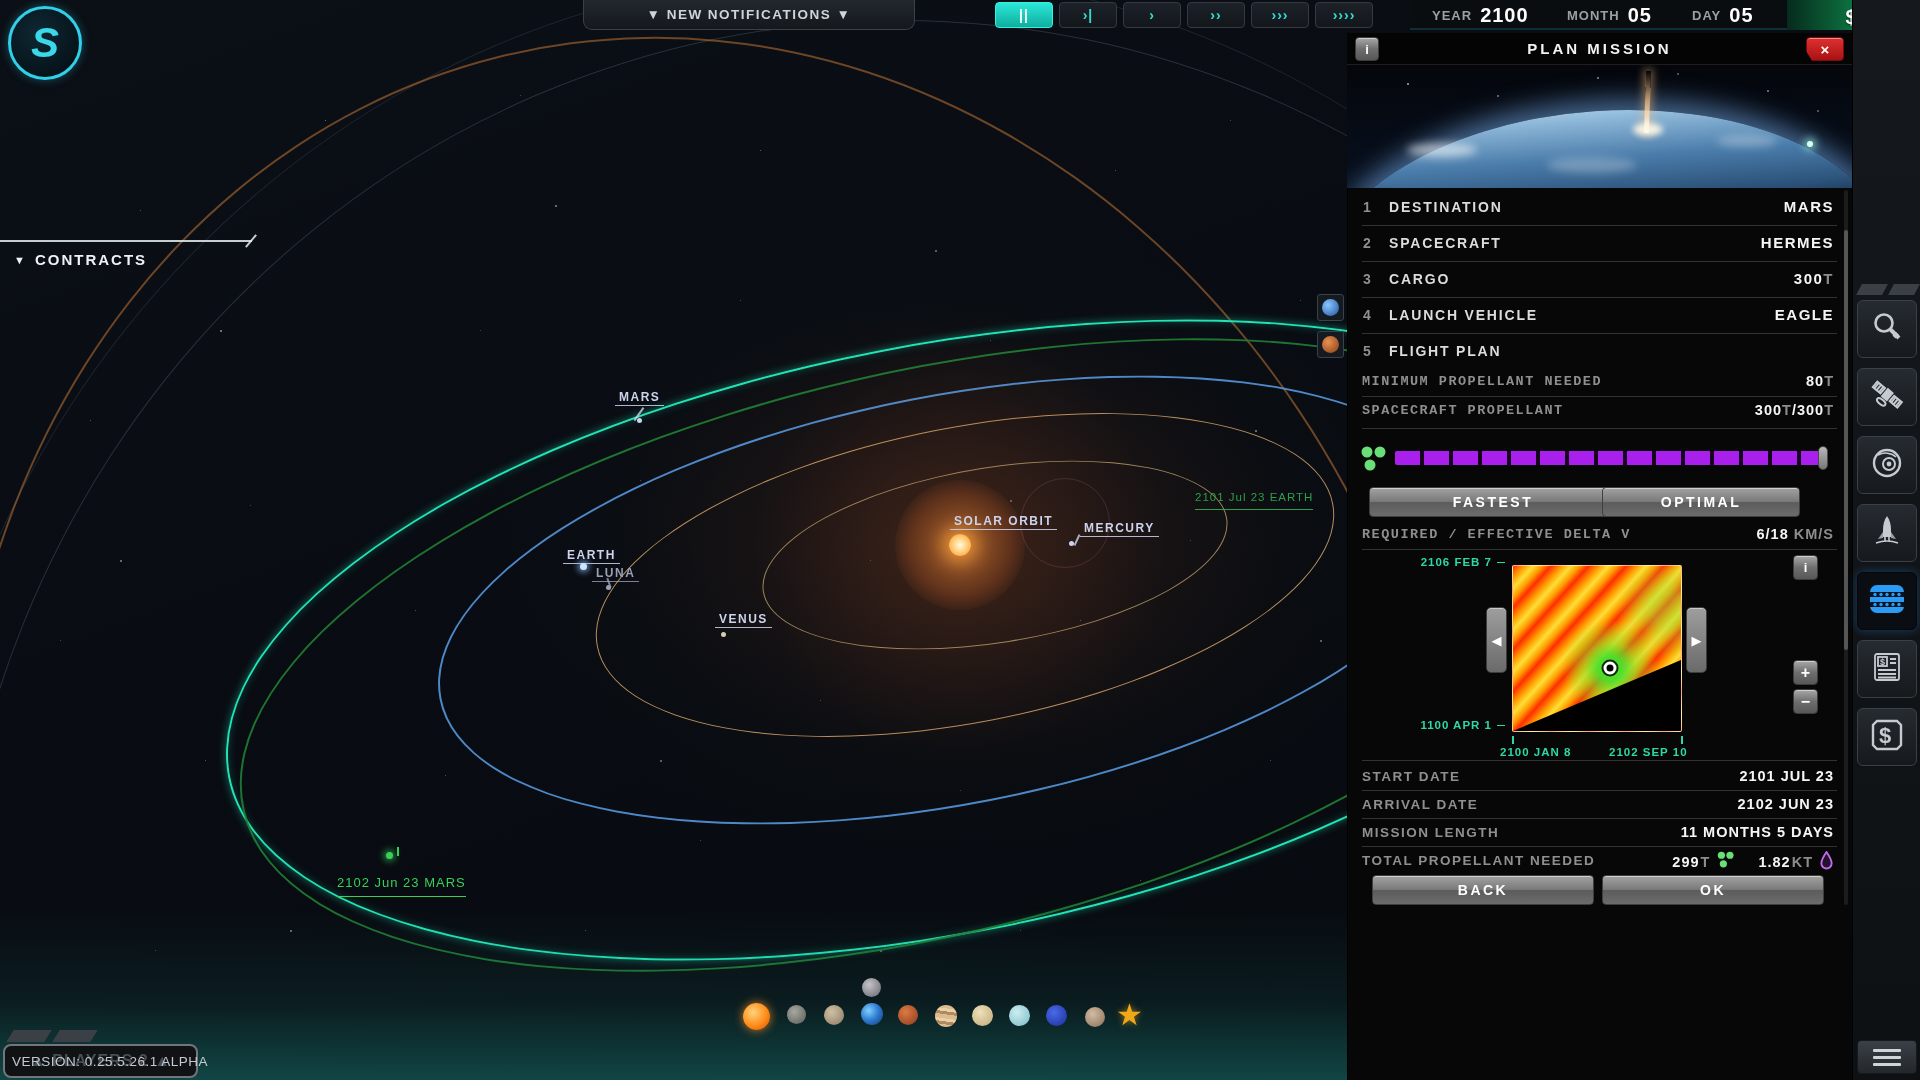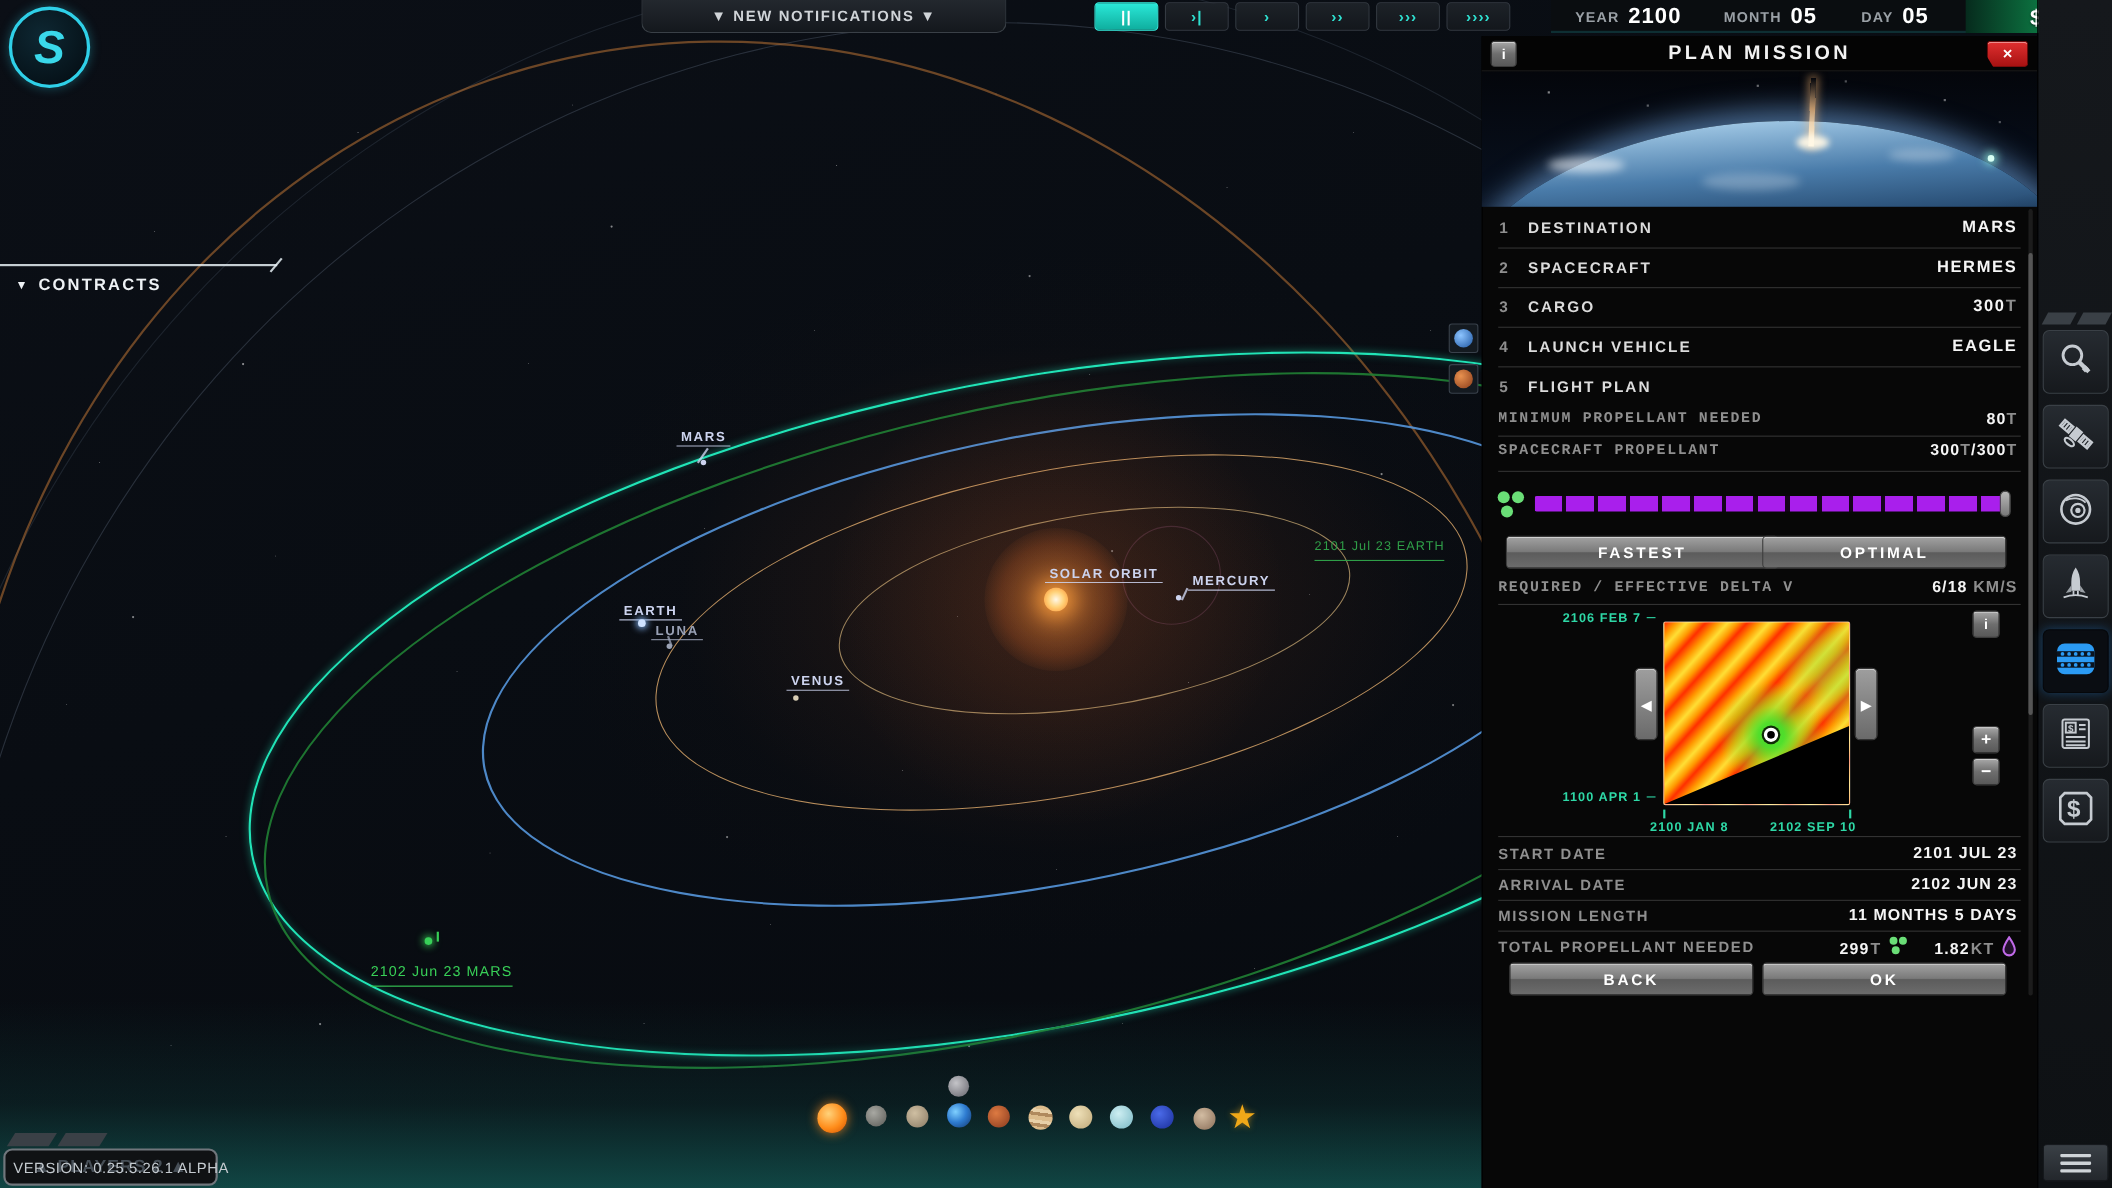--- a/index.html
+++ b/index.html
@@ -100,21 +100,21 @@
     background:linear-gradient(90deg,#062b1d,#0d7a44 55%,#12b060); }
   #fps { position:absolute; right:5px; top:1px; color:#35e8a8; font-size:10px; font-weight:bold; }
   #funds { position:absolute; right:7px; bottom:1px; color:#fff; font-size:20px; font-weight:bold; letter-spacing:.5px;
     text-shadow:0 1px 2px rgba(0,0,0,.6); }
 
   
   #panel { position:absolute; left:1347px; top:0; width:505px; height:1080px; }
   #panel-bg { position:absolute; left:0; top:33px; width:505px; height:1047px; background:#070707; border-left:1px solid #000; }
   #panel-header { position:absolute; left:0; top:33px; width:505px; height:32px; background:#040404;
     border-bottom:1px solid #1e1e1e; display:flex; align-items:center; justify-content:center;
-    color:#f2f2f2; font-size:18px; font-weight:bold; letter-spacing:3px; }
+    color:#f2f2f2; font-size:15px; font-weight:bold; letter-spacing:3px; }
   .sq-btn { position:absolute; border-radius:4px; display:flex; align-items:center; justify-content:center;
     background:linear-gradient(#a8a8a8,#6e6e6e 50%,#585858); border:1px solid #3c3c3c; color:#fff;
     font-weight:bold; box-shadow:inset 0 1px 0 rgba(255,255,255,.45); }
   #panel-info { left:8px; top:37px; width:24px; height:24px; font-size:13px; }
   #panel-close { right:8px; top:37px; width:38px; height:24px; font-size:15px;
     background:linear-gradient(#e03030,#a81212); border-color:#7c0c0c;
     clip-path:polygon(0 0,100% 0,100% 100%,16% 100%,0 58%); }
 
   
   #hero { position:absolute; left:0; top:65px; width:505px; height:123px; overflow:hidden; background:linear-gradient(#04060b,#081120); }
@@ -367,21 +367,21 @@
       <svg width="30" height="32" viewBox="0 0 30 32">
           <circle cx="8" cy="8" r="5.5" fill="#6ade77"></circle>
           <circle cx="21" cy="8" r="5.5" fill="#6ade77"></circle>
           <circle cx="11" cy="21" r="5.5" fill="#6ade77"></circle>
         </svg>
     </div>
     <div id="prop-bar"></div>
     <div id="prop-handle"></div>
 
     <div class="metal-btn" style="left:22px; top:487px; width:248px;">FASTEST</div>
-    <div class="metal-btn" style="left:255px; top:487px; width:222px;">OPTIMAL</div>
+    <div class="metal-btn" style="left:255px; top:487px; width:198px;">OPTIMAL</div>
 
     <div class="sub-label" style="top:527px;">REQUIRED / EFFECTIVE DELTA V</div>
     <div class="sub-value" style="top:526px;"><span>6/18</span>&nbsp;<span class="unit">KM/S</span></div>
     <div class="sep" style="top:549px;"></div>
 
     <div class="pc-ylabel" style="left:8px; top:556px;">2106 FEB 7</div>
     <div class="pc-ylabel" style="left:8px; top:719px;">1100 APR 1</div>
 
     <div id="pc-plot">
       <div id="pc-green"></div>

